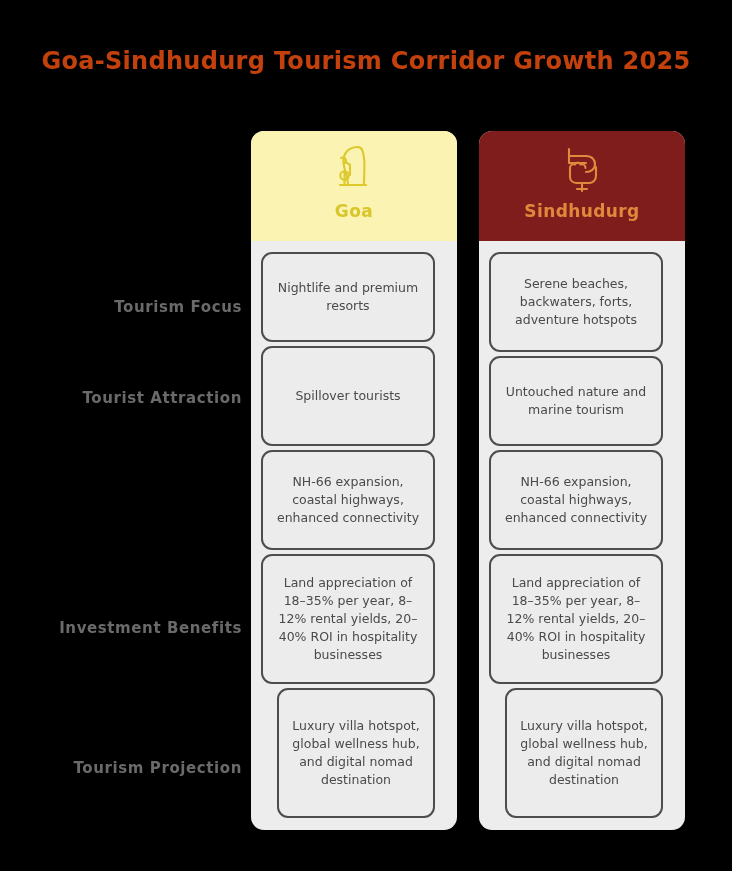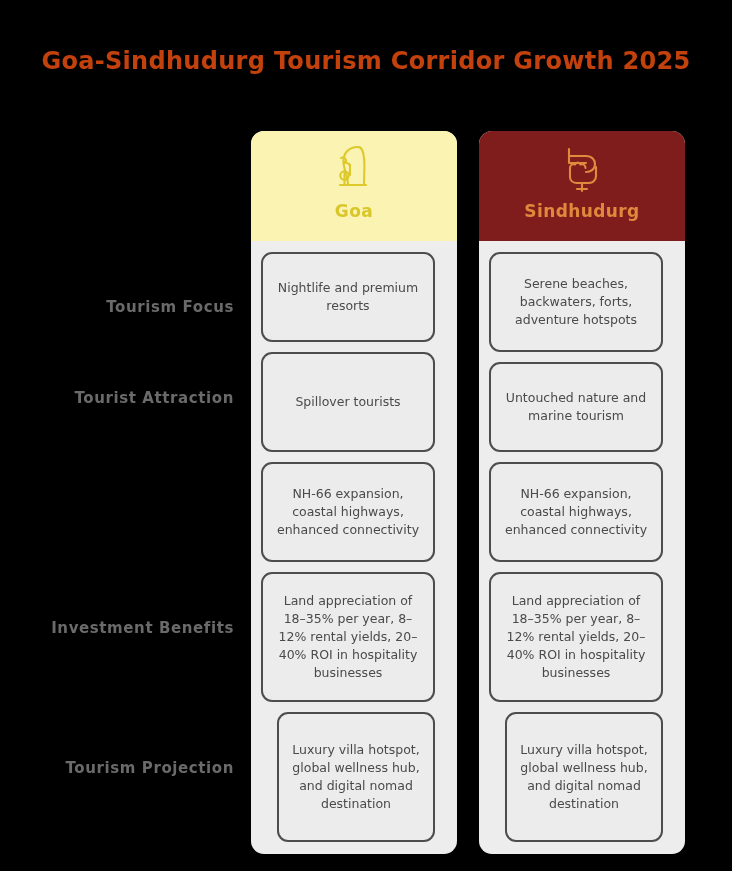--- a/index.html
+++ b/index.html
@@ -34,21 +34,21 @@
   .board {
     position: absolute;
     left: 0;
     top: 131px;
     width: 732px;
     height: 724px;
   }
 
   .row-labels {
     position: absolute;
-    left: 8px;
+    left: 16px;
     top: 0;
     width: 232px;
     height: 724px;
     padding-left: 12px;
   }
   .row-label {
     position: absolute;
     right: 18px;
     width: 210px;
     text-align: right;
@@ -96,21 +96,21 @@
     font-size: 17px;
     letter-spacing: 0.4px;
   }
   .col-title.goa { color: #d9c62b; }
   .col-title.sindhudurg { color: #e2883c; }
 
   .col-body {
     padding: 11px 22px 12px 10px;
     display: flex;
     flex-direction: column;
-    gap: 10px;
+    gap: 4px;
     box-sizing: border-box;
   }
 
   .cell {
     background: #ececec;
     border: 2px solid #4d4d4d;
     border-radius: 11px;
     box-sizing: border-box;
     display: flex;
     align-items: center;

